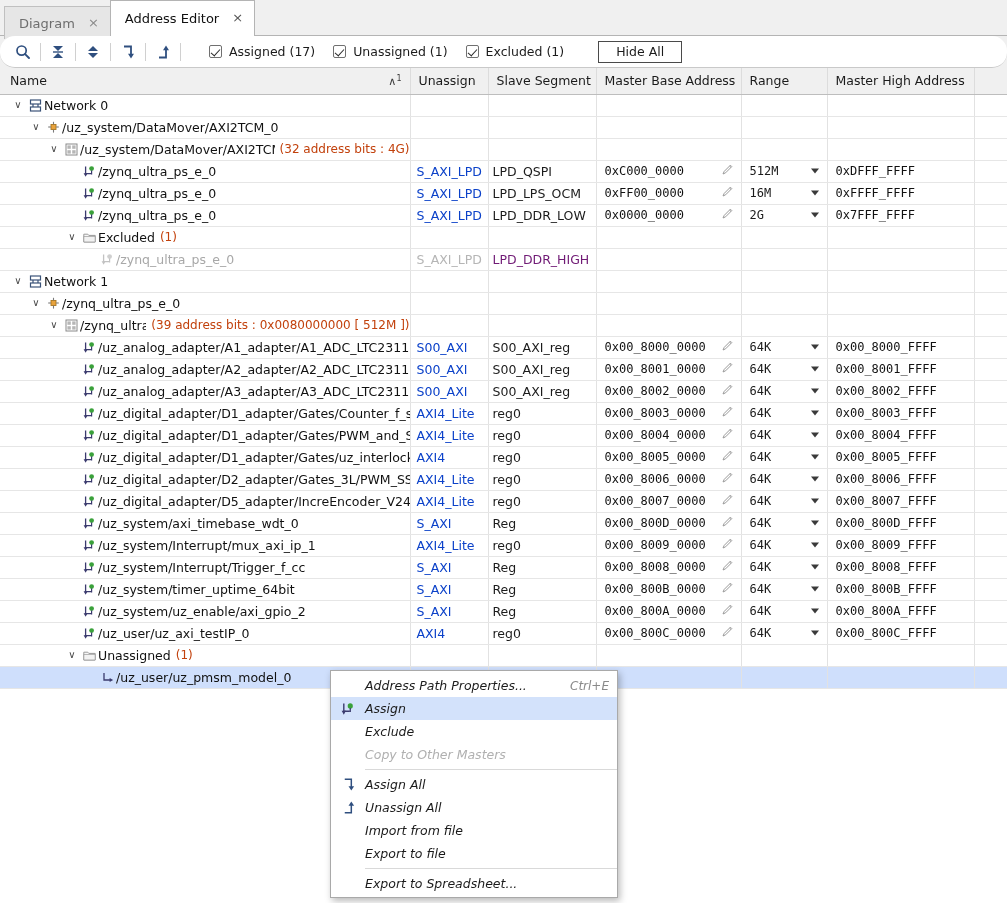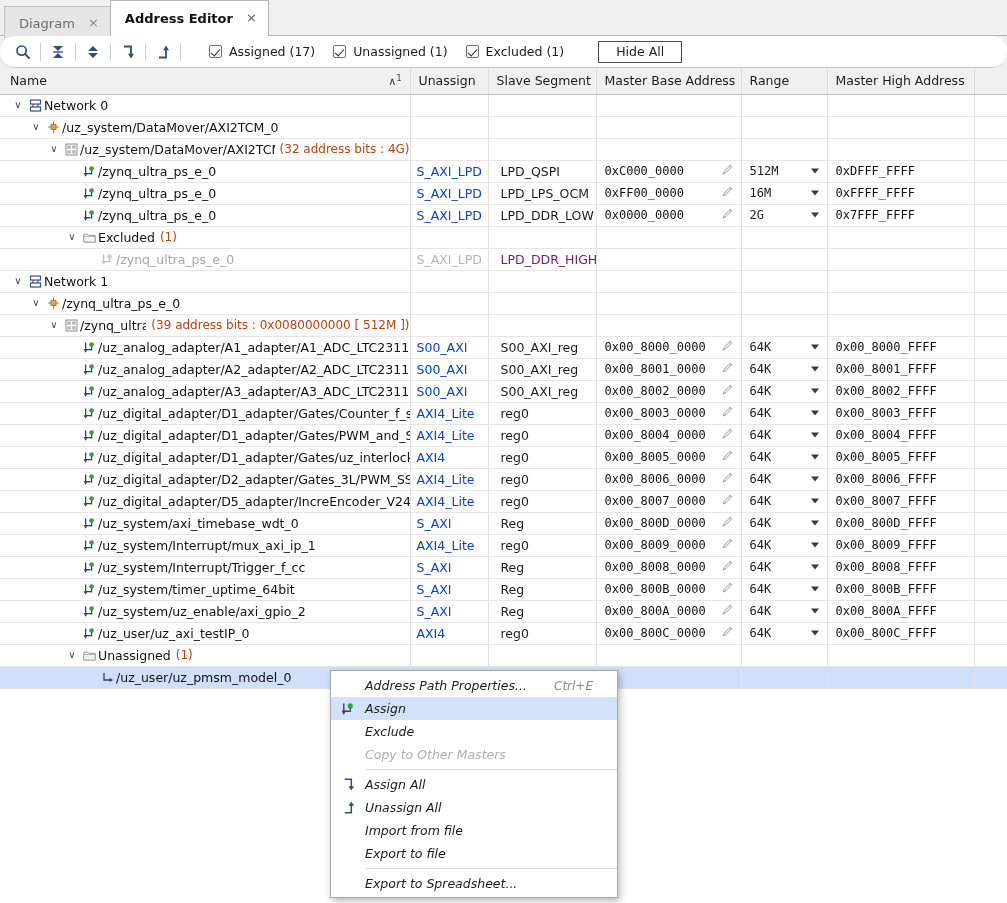--- a/index.html
+++ b/index.html
@@ -33,21 +33,21 @@
     top: 3px;
   }
   .tab.active {
     background: #ffffff;
     height: 36px;
     top: 0;
     border-color: #b4b4b4;
     z-index: 3;
   }
   .tab .tab-label { font-size: 13px; color: #6e6e6e; white-space: nowrap; }
-  .tab.active .tab-label { color: #111111; font-weight: bold; }
+  .tab.active .tab-label { color: #111111; font-weight: normal; }
   .tab .tab-close {
     margin-left: 12px; width: 13px; height: 13px; line-height: 12px;
     text-align: center; font-size: 13px; color: #8a8a8a; cursor: pointer;
   }
   .tab.active .tab-close { color: #555; }
 
   
   .toolbar {
     position: absolute; left: 0; top: 36px; width: 1007px; height: 32px;
     background: #ffffff;
@@ -145,21 +145,21 @@
     font-size: 10px; color: #4a4a4a; cursor: pointer; line-height: 1;
   }
   .twisty.empty { color: transparent; cursor: default; }
   .rowicon { width: 18px; flex: none; display: flex; align-items: center; justify-content: center; }
   .nametext { font-size: 12.5px; color: #111; overflow: hidden; text-overflow: clip; white-space: nowrap; }
   .nametext.grey { color: #a8a8a8; }
   .nameinfo { font-size: 12px; color: #c2410c; margin-left: 5px; white-space: nowrap; }
 
   td.intf { color: #0b41c9; padding-left: 6px; }
   td.intf.grey { color: #b5b5b5; }
-  td.seg { color: #1b1b1b; padding-left: 12px; }
+  td.seg { color: #1b1b1b; padding-left: 4px; }
   td.seg.grey { color: #701a75; }
   td.base, td.high { font-family: "DejaVu Sans Mono", "Liberation Mono", monospace; font-size: 12px; color: #111; padding-left: 8px; }
   td.base { position: relative; }
   .pencil { position: absolute; right: 7px; top: 50%; transform: translateY(-50%); cursor: pointer; }
   td.range { padding: 0; position: relative; }
   .rangebox { display: flex; align-items: center; height: 21px; padding-left: 8px; }
   .rangeval { font-family: "DejaVu Sans Mono", "Liberation Mono", monospace; font-size: 12px; }
   .rangearrow {
     position: absolute; right: 8px; top: 50%; transform: translateY(-50%);
     width: 0; height: 0;
@@ -191,21 +191,21 @@
     display: flex; align-items: center;
     height: 23px;
     padding-left: 0;
     font-size: 12.5px;
     color: #1b1b1b;
     cursor: pointer;
     position: relative;
   }
   .ctxitem .ctxicon { width: 34px; flex: none; display: flex; align-items: center; justify-content: center; }
   .ctxitem .ctxlabel { flex: 1; }
-  .ctxitem .ctxaccel { color: #8a8a8a; font-size: 12px; padding-right: 24px; }
+  .ctxitem .ctxaccel { color: #8a8a8a; font-size: 12px; padding-right: 8px; }
   .ctxitem.highlight { background: #d3e2fb; }
   .ctxitem.disabled .ctxlabel { color: #b0b0b0; }
   .ctxsep { height: 1px; background: #d9d9d9; margin: 3px 0 3px 34px; }
 </style>
 </head>
 <body>
 
 <div id="app">
 
   <div class="tabbar">

